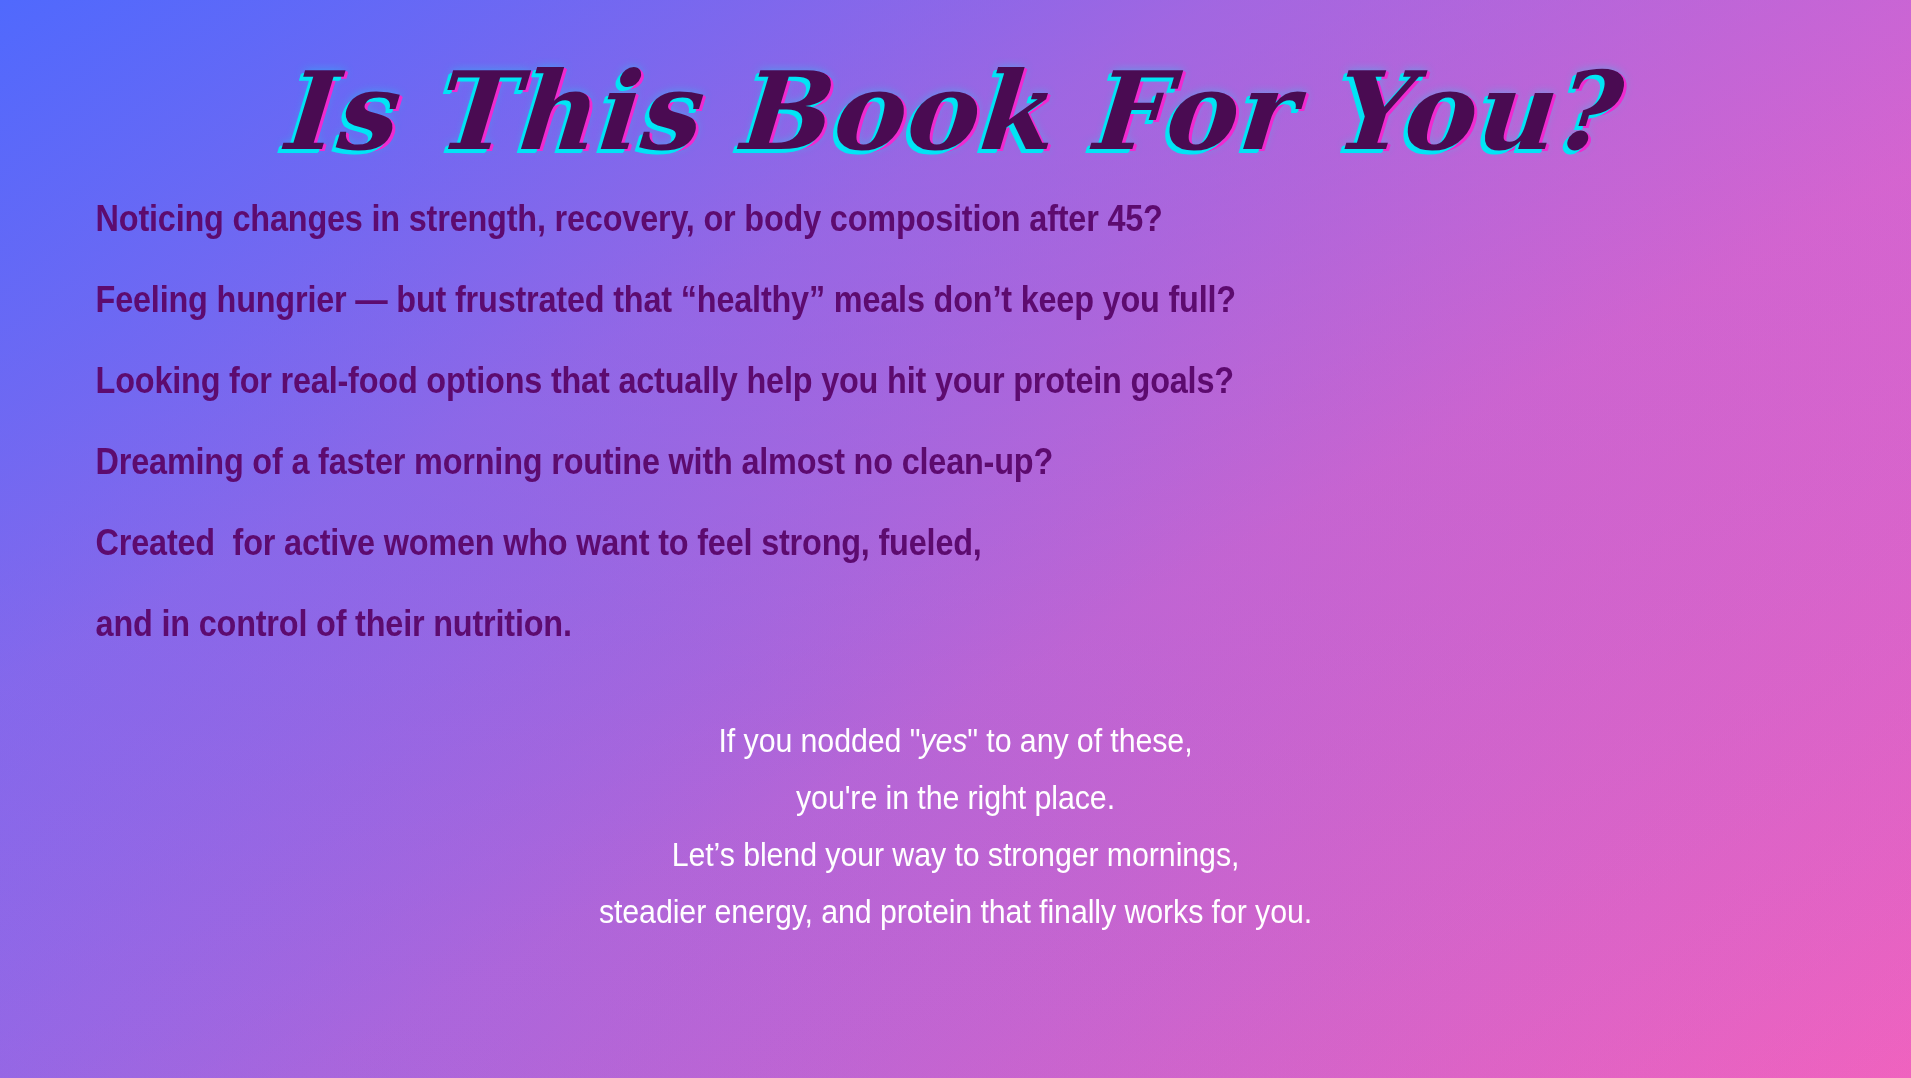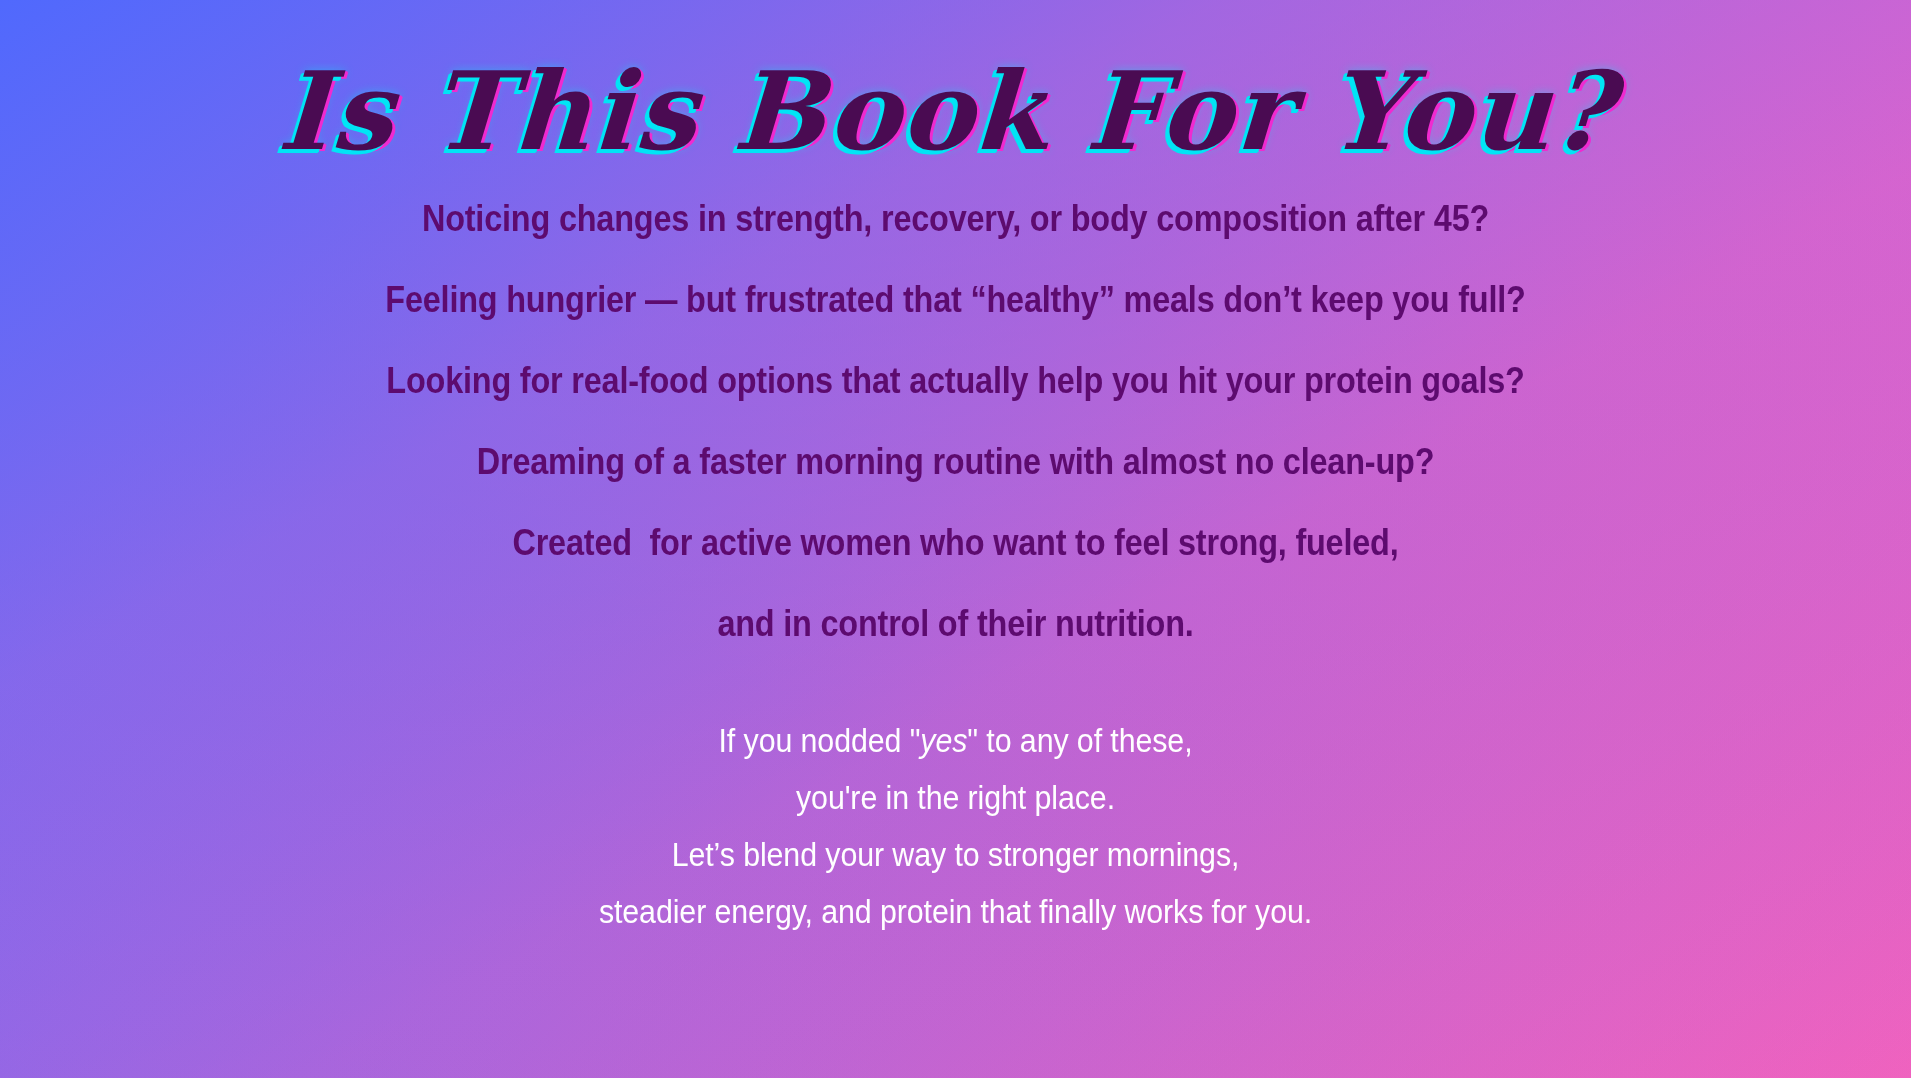--- a/index.html
+++ b/index.html
@@ -63,21 +63,20 @@
        0    0   10px rgba(0,229,245,0.45);
     white-space: nowrap;
   }
 
   
   .statements {
     position: absolute;
     top: 178px;
     left: 0;
     width: 1911px;
-    text-align: center;
   }
 
   .stmt {
     display: block;
     font-family: "Liberation Sans", sans-serif;
     font-weight: 700;
     font-size: 36px;
     line-height: 81px;
     color: #5d0b6f;
     white-space: pre;

